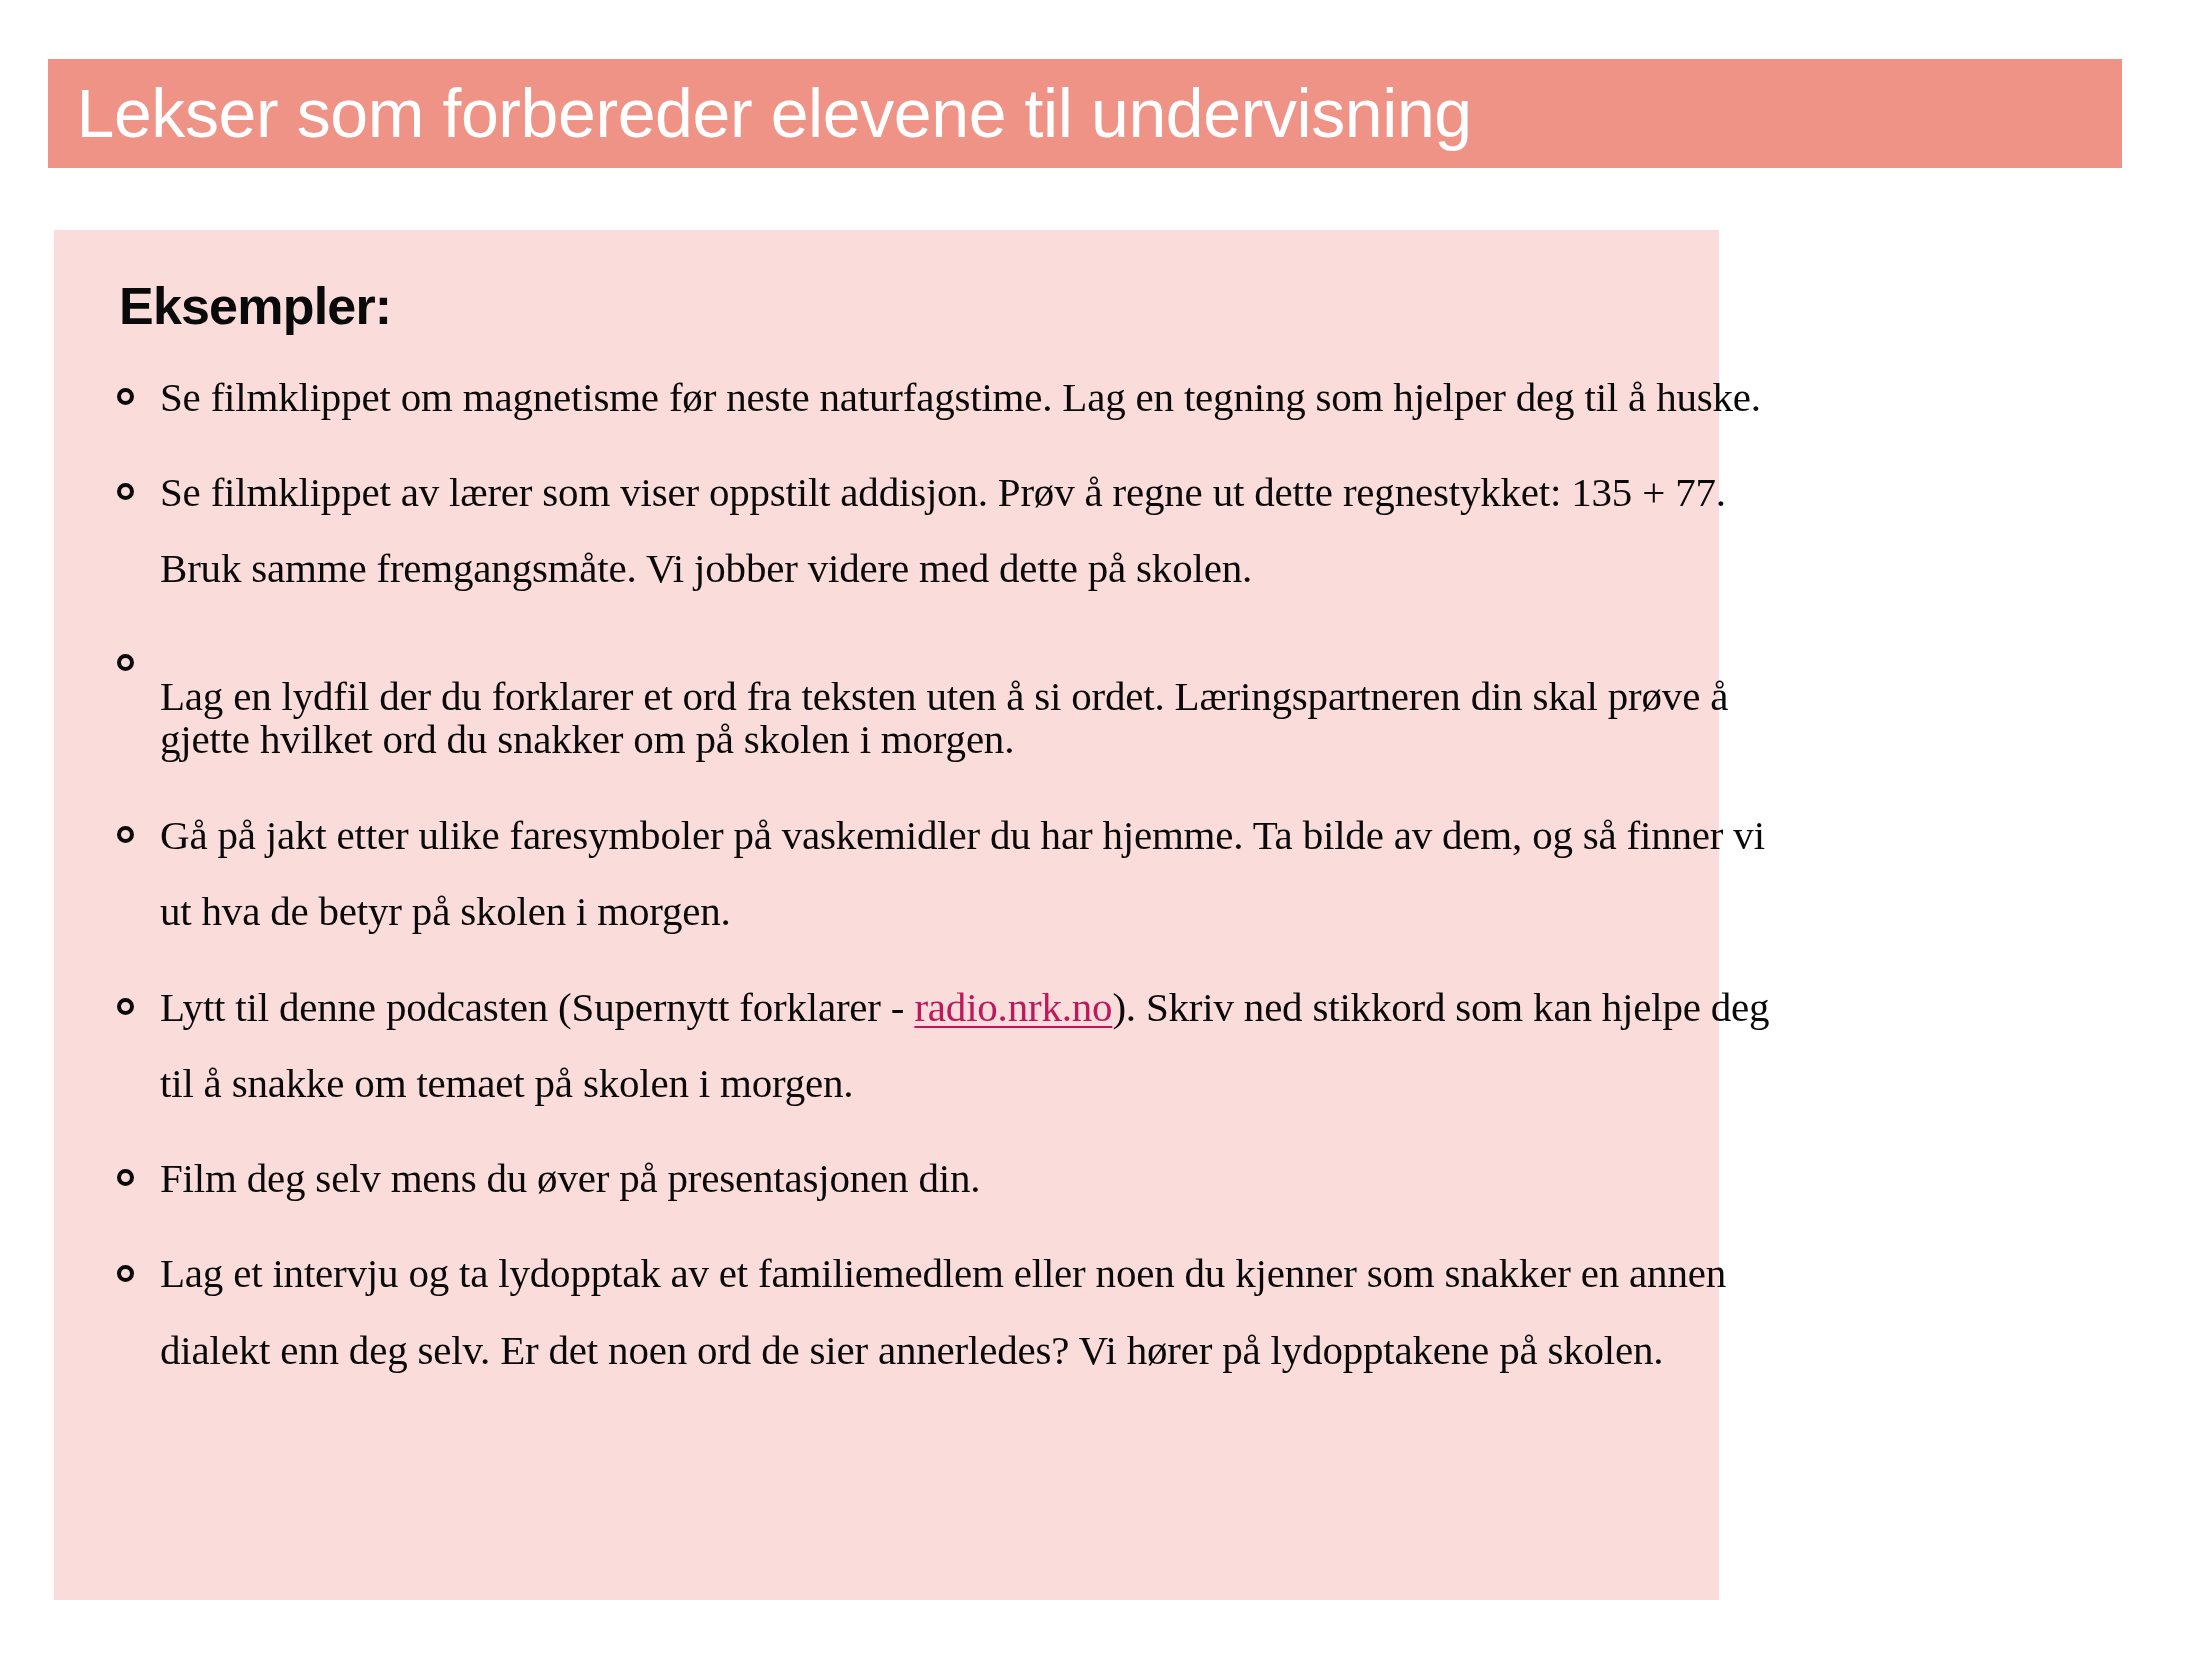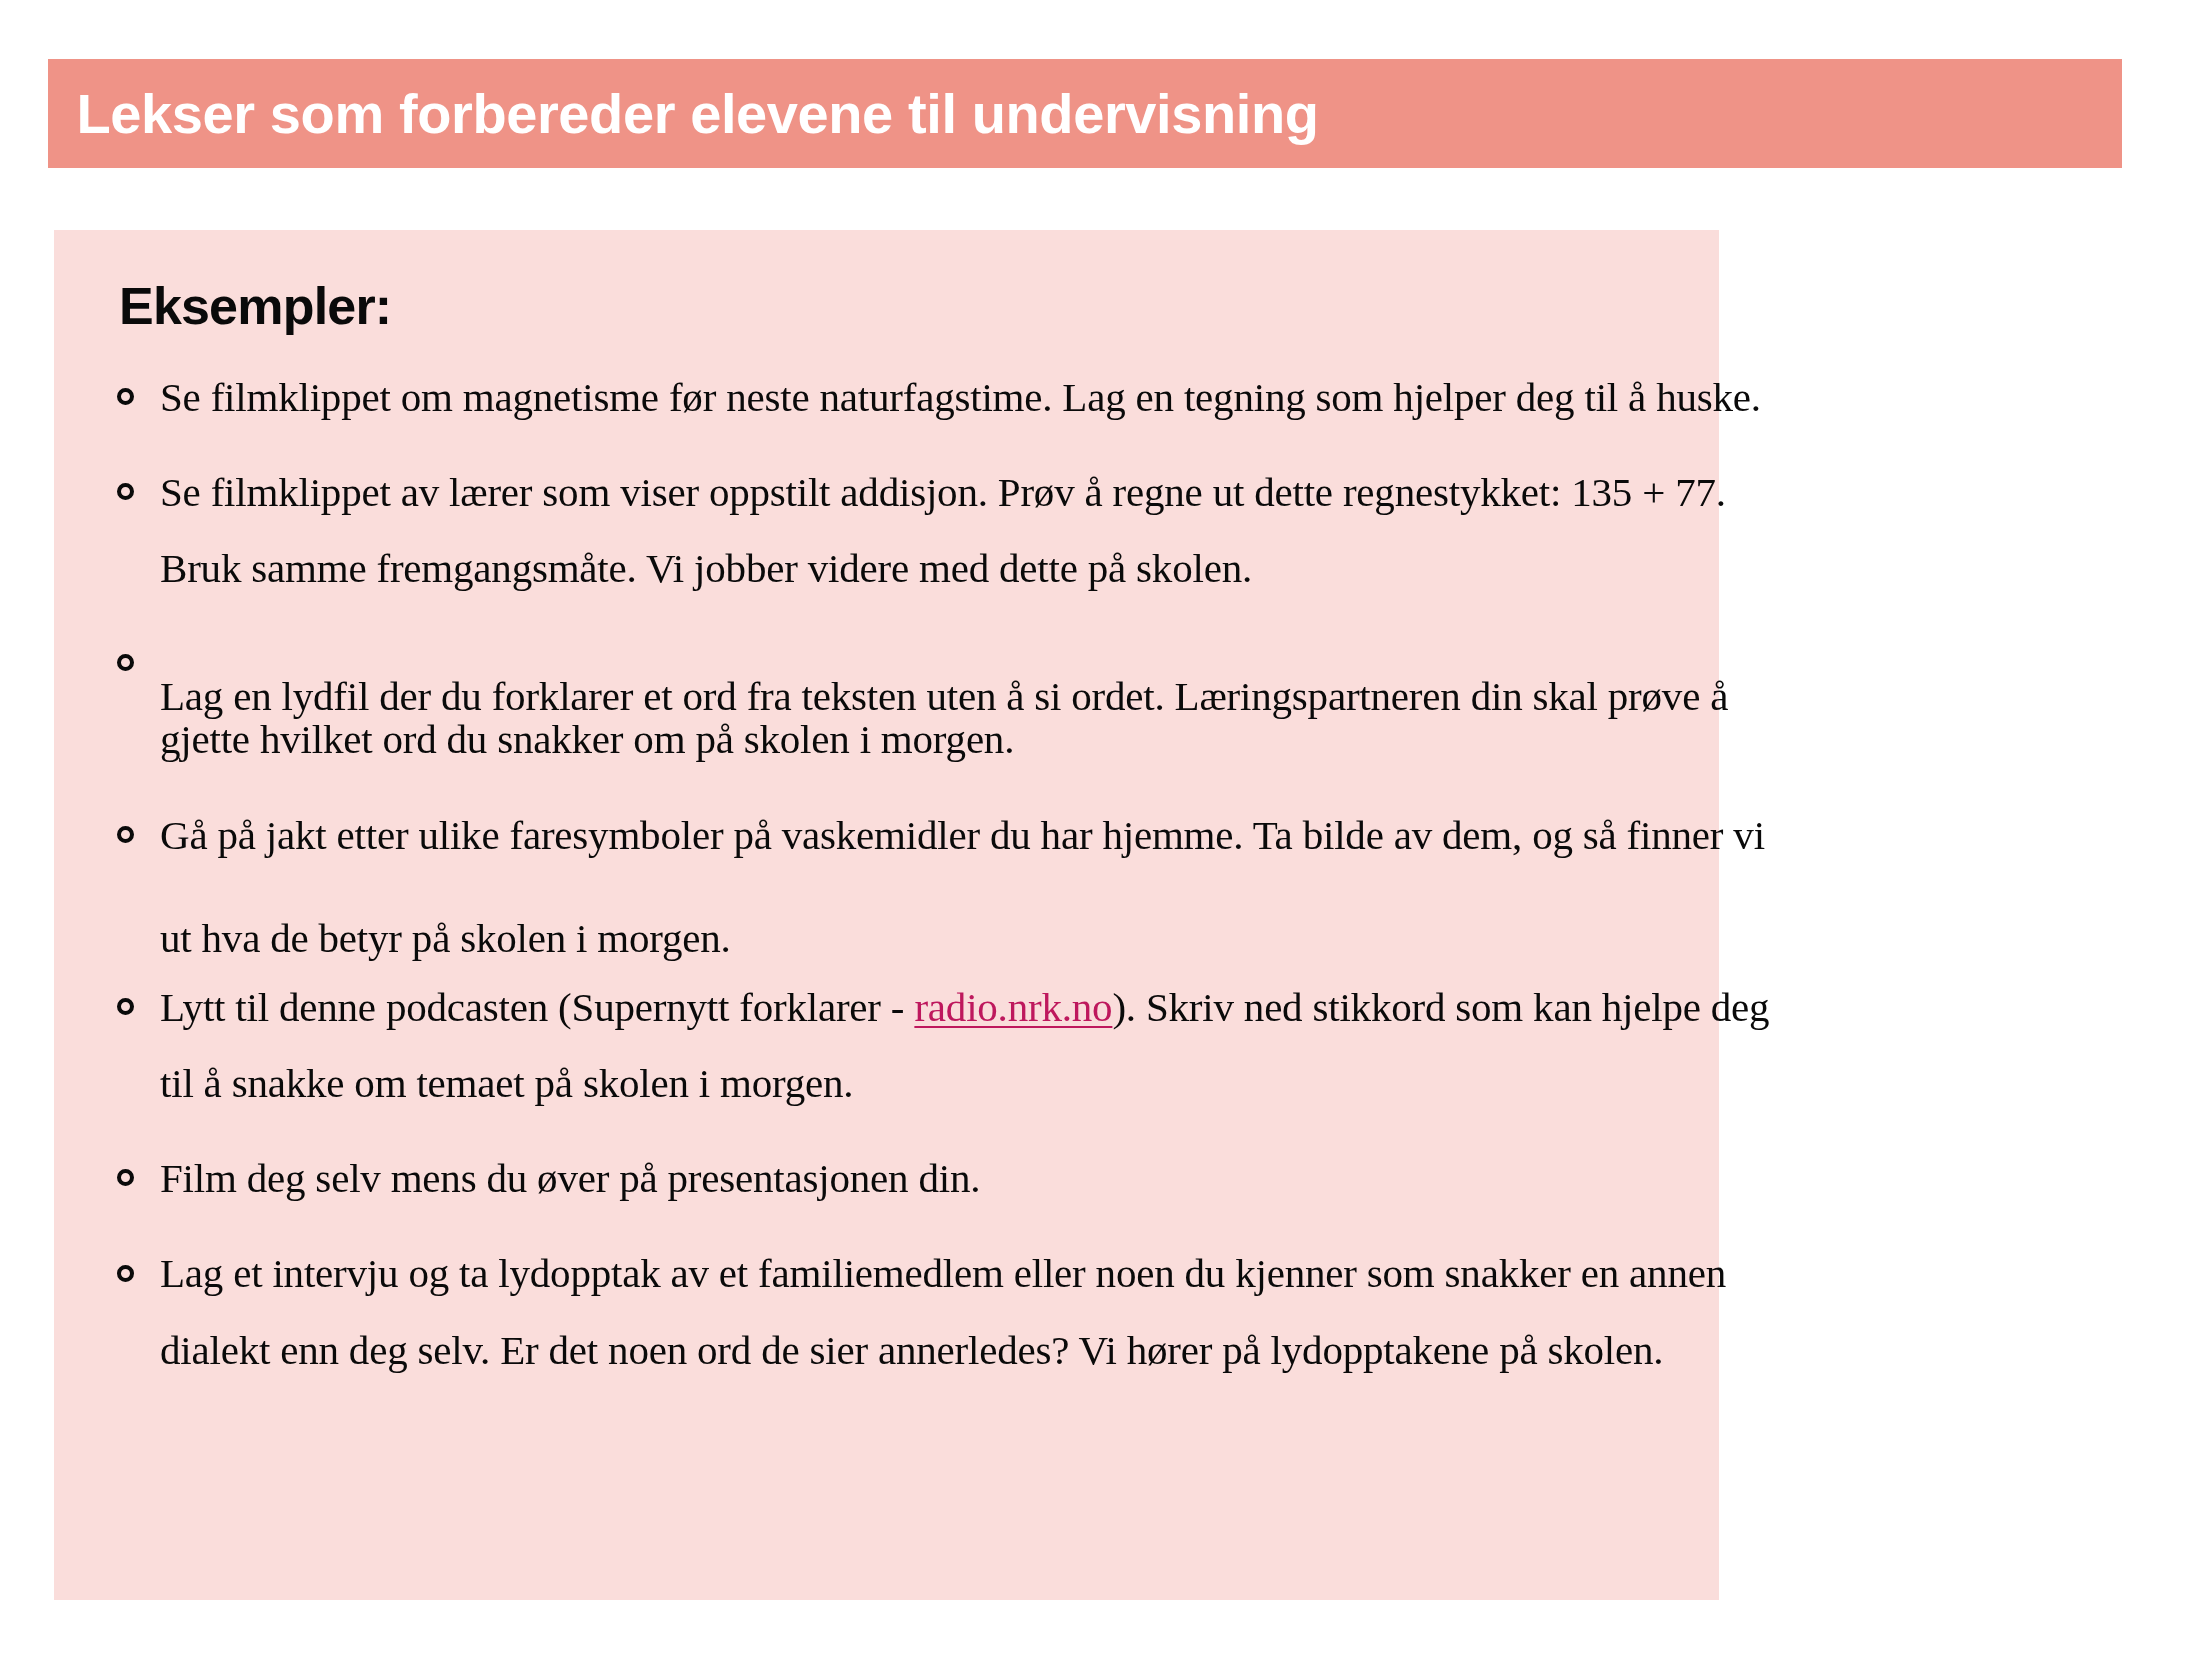--- a/index.html
+++ b/index.html
@@ -21,22 +21,22 @@
     width: 2074px;
     height: 109px;
     background: #ef9387;
   }
   .title-text {
     position: absolute;
     left: 28.5px;
     top: 0;
     height: 109px;
     line-height: 109px;
-    font-size: 56px;
-    font-weight: bold;
+    font-size: 68px;
+    font-weight: normal;
     color: #ffffff;
     white-space: nowrap;
     letter-spacing: -0.4px;
   }
   .content-box {
     position: absolute;
     left: 54px;
     top: 230px;
     width: 1665px;
     height: 1370px;
@@ -141,21 +141,21 @@
 
     <li class="item" style="top:0;">
       <span class="bullet" style="top:424px;"></span>
       <span class="line" style="top:398px;margin-top:44px;">Lag en lydfil der du forklarer et ord fra teksten uten å si ordet. Læringspartneren din skal prøve å</span>
       <span class="line" style="top:485px;">gjette hvilket ord du snakker om på skolen i morgen.</span>
     </li>
 
     <li class="item" style="top:0;">
       <span class="bullet" style="top:596px;"></span>
       <span class="line" style="top:581px;">Gå på jakt etter ulike faresymboler på vaskemidler du har hjemme. Ta bilde av dem, og så finner vi</span>
-      <span class="line" style="top:657px;margin-top:27px;">ut hva de betyr på skolen i morgen.</span>
+      <span class="line" style="top:657px;">ut hva de betyr på skolen i morgen.</span>
     </li>
 
     <li class="item" style="top:0;">
       <span class="bullet" style="top:768px;"></span>
       <span class="line" style="top:753px;"><span>Lytt til denne podcasten (Supernytt forklarer - </span><span class="link">radio.nrk.no</span><span>). Skriv ned stikkord som kan hjelpe deg</span></span>
       <span class="line" style="top:829px;">til å snakke om temaet på skolen i morgen.</span>
     </li>
 
     <li class="item" style="top:0;">
       <span class="bullet" style="top:939px;"></span>

